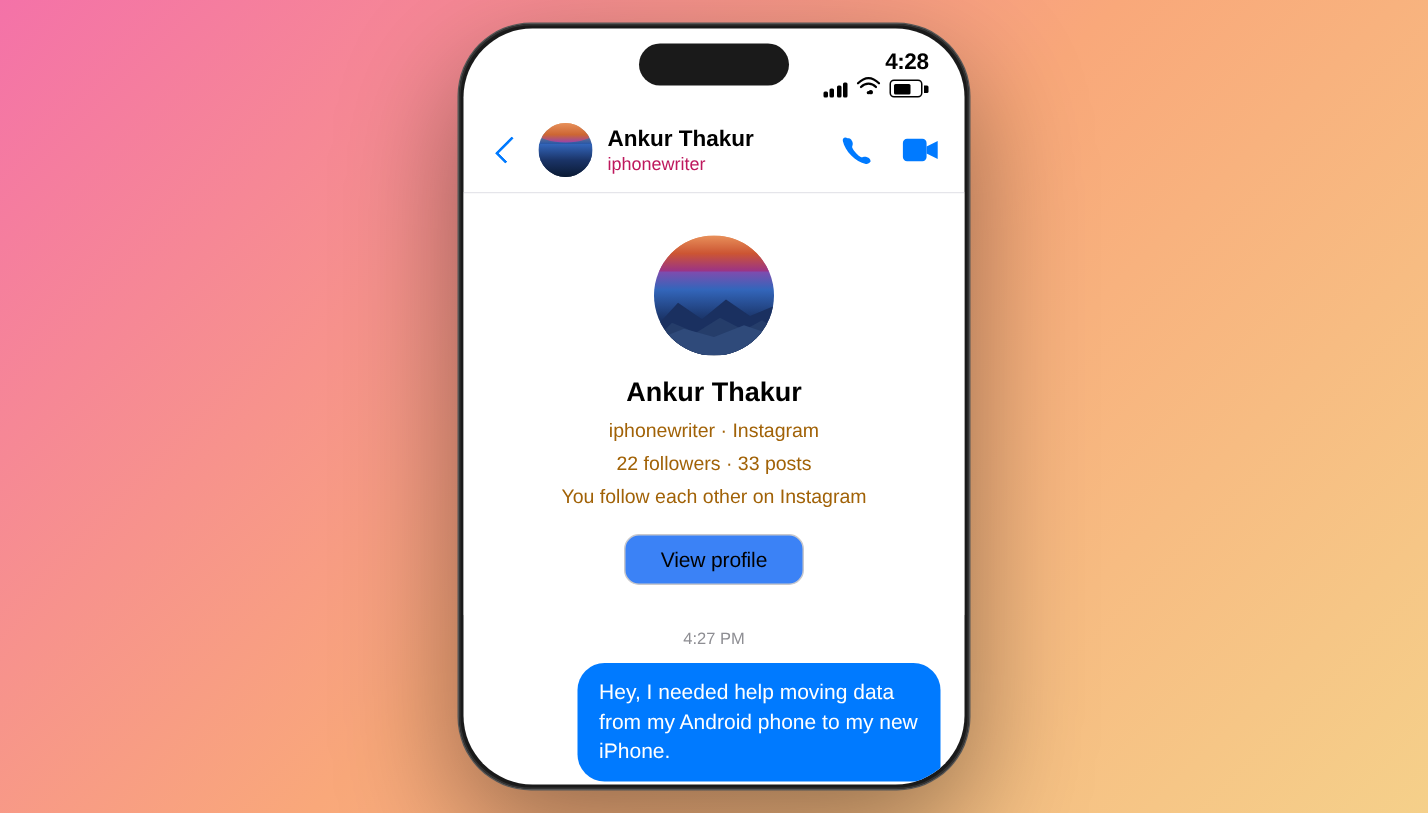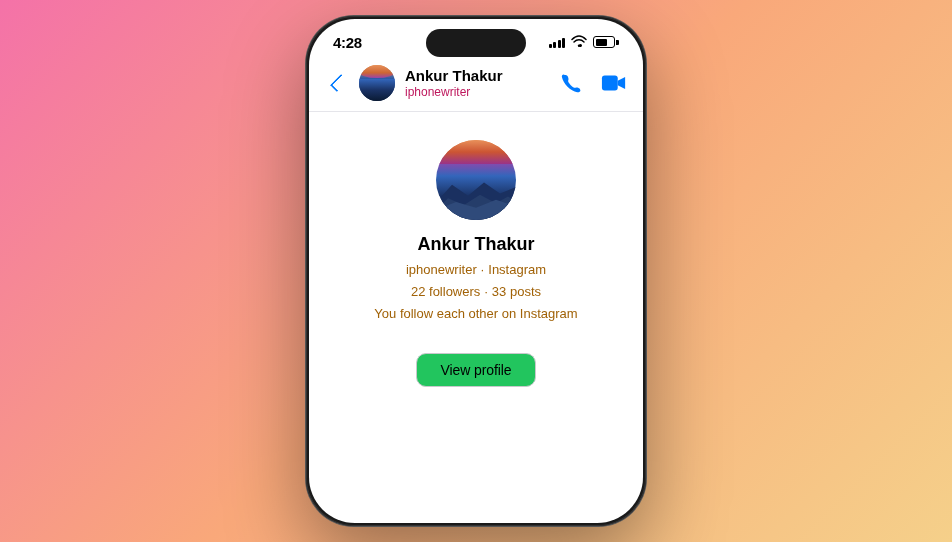--- a/index.html
+++ b/index.html
@@ -46,25 +46,26 @@
       width: 100px;
       height: 28px;
       background: #1a1a1a;
       border-radius: 20px;
       z-index: 10;
     }
 
     
     .status-bar {
       display: flex;
-      align-items: center;
+      align-items: flex-end;
       justify-content: space-between;
       padding: 14px 24px 8px;
       position: relative;
       z-index: 5;
+      flex-direction: column;
     }
 
     .status-time {
       font-size: 15px;
       font-weight: 600;
       color: #000;
       letter-spacing: -0.3px;
     }
 
     .status-icons {
@@ -296,25 +297,25 @@
     }
 
     .profile-meta {
       font-size: 13px;
       color: #a16207;
       text-align: center;
       line-height: 1.7;
     }
 
     .view-profile-btn {
-      margin-top: 28px;
+      margin-top: 14px;
       padding: 8px 24px;
       border: 1.5px solid #c8c8cc;
       border-radius: 10px;
-      background: #22c55e;
+      background: #3b82f6;
       font-size: 14px;
       font-weight: 500;
       color: #000;
       cursor: pointer;
       letter-spacing: -0.1px;
     }
 
     
     .messages-area {
       padding: 10px 16px 12px;
@@ -410,14 +411,18 @@
       </div>
       <div class="profile-name">Ankur Thakur</div>
       <div class="profile-meta">
         <span>iphonewriter · Instagram</span><br>
         <span>22 followers · 33 posts</span><br>
         <span>You follow each other on Instagram</span>
       </div>
       <button class="view-profile-btn">View profile</button>
     </div>
 
+    <div class="messages-area">
+      <div class="message-time">4:27 PM</div>
+      <div class="message-bubble">Hey, I needed help moving data from my Android phone to my new iPhone.</div>
+    </div>
   </div>
 </div>
 
 </body></html>

